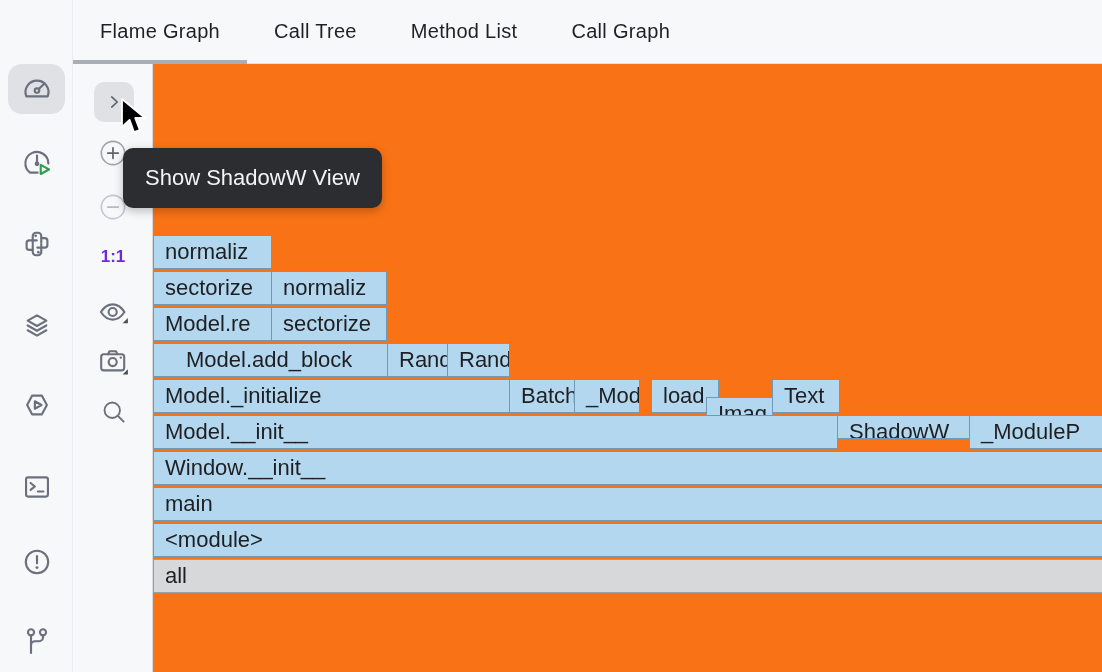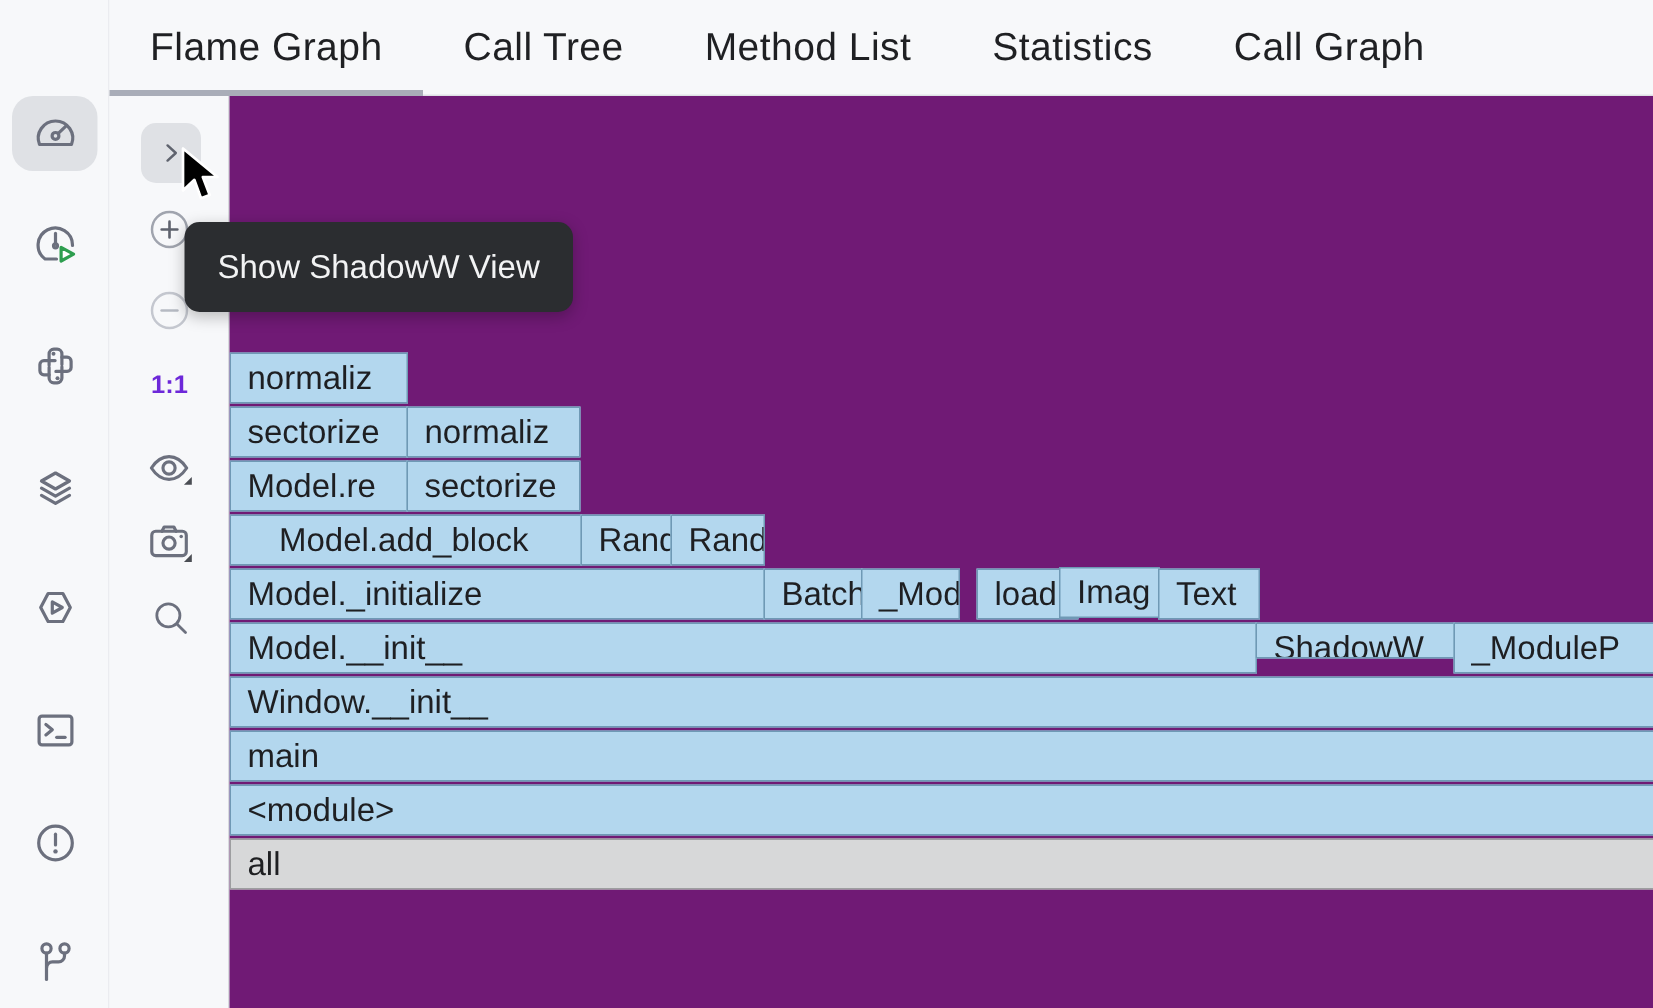--- a/index.html
+++ b/index.html
@@ -13,41 +13,41 @@
   .stripe-item { position:absolute; left:8px; width:57px; height:50px; border-radius:14px;
                  display:flex; align-items:center; justify-content:center; cursor:pointer; }
   .stripe-item.selected { background:#dfe1e5; }
   .stripe-item svg { width:32px; height:32px; }
 
   
   .main { position:relative; flex:1; display:flex; flex-direction:column; }
   .tabbar { position:relative; height:64px; display:flex; align-items:stretch;
             background:#f7f8fa; border-bottom:1px solid #dfe1e5; }
   .tab { position:relative; display:flex; align-items:center; padding:0 27px;
-         font-size:26px; letter-spacing:.3px; color:#1f2023; cursor:pointer; white-space:nowrap; }
+         font-size:20px; letter-spacing:.3px; color:#1f2023; cursor:pointer; white-space:nowrap; }
   .tab.active::after { content:""; position:absolute; left:0; right:0; bottom:-1px;
                        height:4px; background:#a9adb8; }
 
   .content { position:relative; flex:1; display:flex; }
 
   
   .ptoolbar { position:relative; width:80px; flex:0 0 80px; background:#f7f8fa;
               border-right:1px solid #d8dade; }
   .tool { position:absolute; display:flex; align-items:center; justify-content:center; cursor:pointer; }
   .expand-btn { left:21px; top:18px; width:40px; height:40px; background:#dfe1e5; border-radius:10px; }
   .zoom-in  { left:26px; top:75px;  width:28px; height:28px; }
   .zoom-out { left:26px; top:129px; width:28px; height:28px; }
   .zoom-reset { left:0; top:182px; width:80px; height:22px; font-size:17px; font-weight:700;
                 color:#6d28d9; justify-content:center; }
   .eye-tool    { left:24px; top:232px; width:34px; height:32px; }
   .camera-tool { left:24px; top:281px; width:34px; height:32px; }
   .search-tool { left:27px; top:334px; width:28px; height:28px; }
 
   
-  .canvas { position:relative; flex:1; background:#701a75; overflow:hidden; }
+  .canvas { position:relative; flex:1; background:#f97316; overflow:hidden; }
   .bar { position:absolute; background:#b3d7ee; border:1px solid #6f99b5; color:#1e1f22;
          font-size:22px; line-height:31px; padding-left:11px; white-space:nowrap;
          overflow:hidden; cursor:pointer; }
   .bar.root { background:#d7d8d9; border-color:#9d9ea0; }
 
   
   .tooltip { position:absolute; left:123px; top:148px; height:60px; padding:0 22px;
              background:#2b2d30; border-radius:10px; color:#f2f3f4; font-size:22px;
              font-weight:500; line-height:60px; white-space:nowrap;
              box-shadow:0 3px 10px rgba(0,0,0,.25); z-index:20; }
@@ -123,21 +123,20 @@
         <path class="icon-stroke" d="M16.5 7.8 v1.4 a3 3 0 0 1 -3 3 h-3 a3 3 0 0 0 -3 3"></path>
       </svg>
     </div>
   </div>
 
   <div class="main">
     <div class="tabbar">
         <div class="tab active">Flame Graph</div>
         <div class="tab">Call Tree</div>
         <div class="tab">Method List</div>
-        <div class="tab">Statistics</div>
         <div class="tab">Call Graph</div>
       </div>
 
     <div class="content">
 
       <div class="ptoolbar">
         <div class="tool expand-btn">
           <svg viewBox="0 0 24 24" width="22" height="22">
             <path d="M9.5 6.5 L15.5 12 L9.5 17.5" fill="none" stroke="#5f636e" stroke-width="1.8" stroke-linecap="round" stroke-linejoin="round"></path>
           </svg>
@@ -185,21 +184,21 @@
           <div class="bar" style="left: 118px; top: 207px; width: 116px; height: 34px;">normaliz</div>
           <div class="bar" style="left: 0px; top: 243px; width: 119px; height: 34px;">Model.re</div>
           <div class="bar" style="left: 118px; top: 243px; width: 116px; height: 34px;">sectorize</div>
           <div class="bar" style="left: 0px; top: 279px; width: 235px; height: 34px; padding-left: 32px;">Model.add_block</div>
           <div class="bar" style="left: 234px; top: 279px; width: 61px; height: 34px;">Rand</div>
           <div class="bar" style="left: 294px; top: 279px; width: 63px; height: 34px;">Rand</div>
           <div class="bar" style="left: 0px; top: 315px; width: 357px; height: 34px;">Model._initialize</div>
           <div class="bar" style="left: 356px; top: 315px; width: 66px; height: 34px;">Batch</div>
           <div class="bar" style="left: 421px; top: 315px; width: 66px; height: 34px;">_Mod</div>
           <div class="bar" style="left: 486px; top: 315px; width: 68px; height: 34px; margin-left: 12px;">load</div>
-          <div class="bar" style="left: 553px; top: 314px; width: 67px; height: 34px;">Imag</div>
+          <div class="bar" style="left: 553px; top: 333px; width: 67px; height: 34px;">Imag</div>
           <div class="bar" style="left: 619px; top: 315px; width: 68px; height: 34px;">Text</div>
           <div class="bar" style="left: 0px; top: 351px; width: 685px; height: 34px;">Model.__init__</div>
           <div class="bar" style="left: 684px; top: 351px; width: 133px; height: 24px;">ShadowW</div>
           <div class="bar" style="left: 816px; top: 351px; width: 136px; height: 34px;">_ModuleP</div>
           <div class="bar" style="left: 0px; top: 387px; width: 952px; height: 34px;">Window.__init__</div>
           <div class="bar" style="left: 0px; top: 423px; width: 952px; height: 34px;">main</div>
           <div class="bar" style="left: 0px; top: 459px; width: 952px; height: 34px;">&lt;module&gt;</div>
           <div class="bar root" style="left: 0px; top: 495px; width: 952px; height: 34px;">all</div>
         </div>
     </div>

